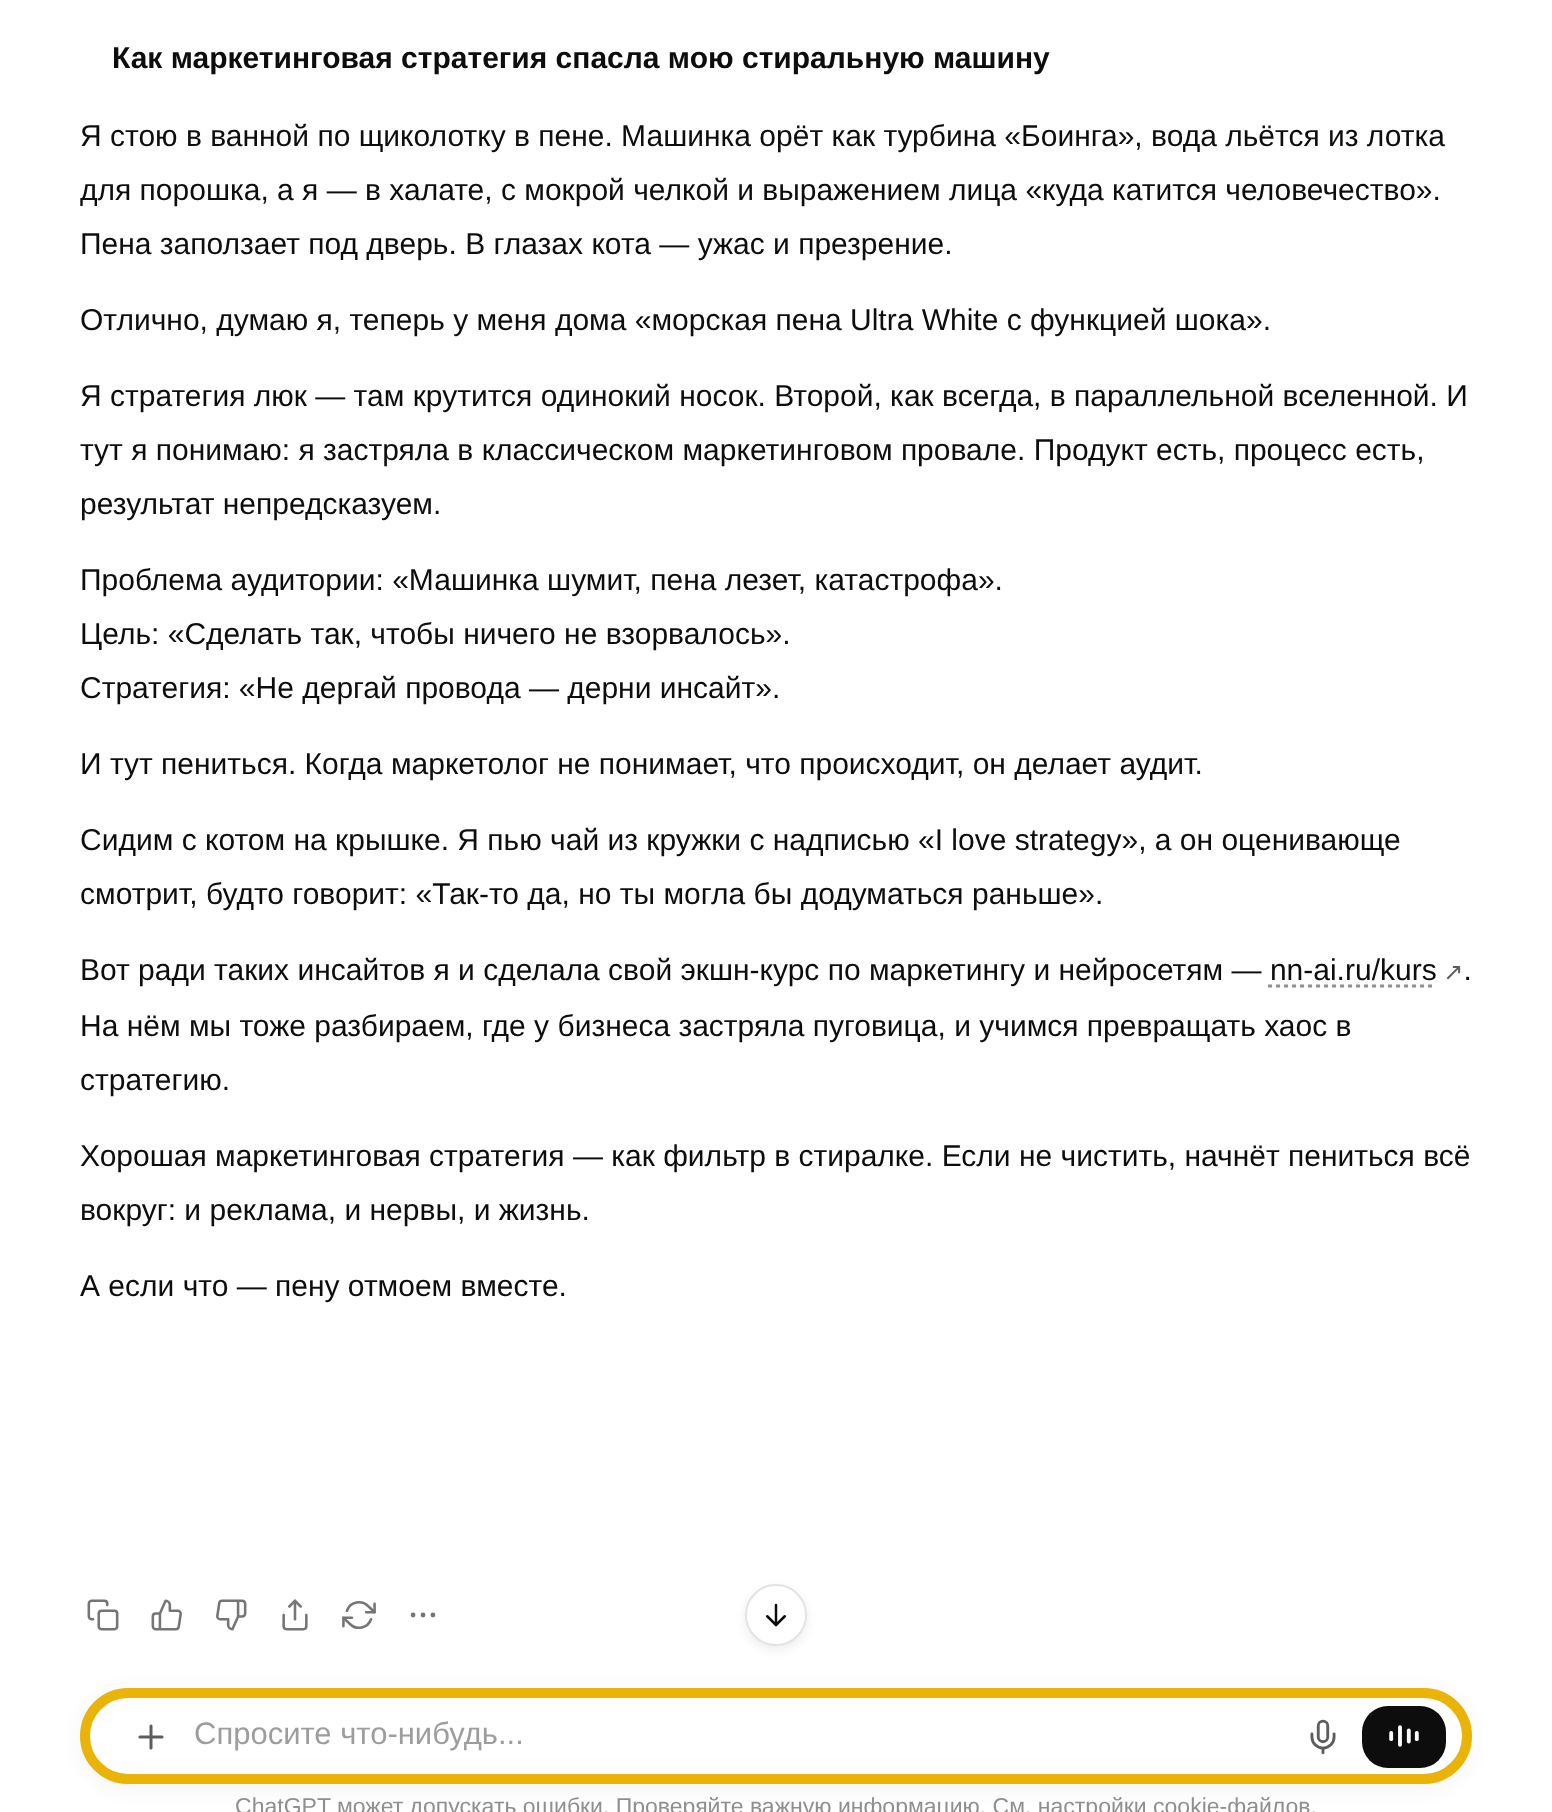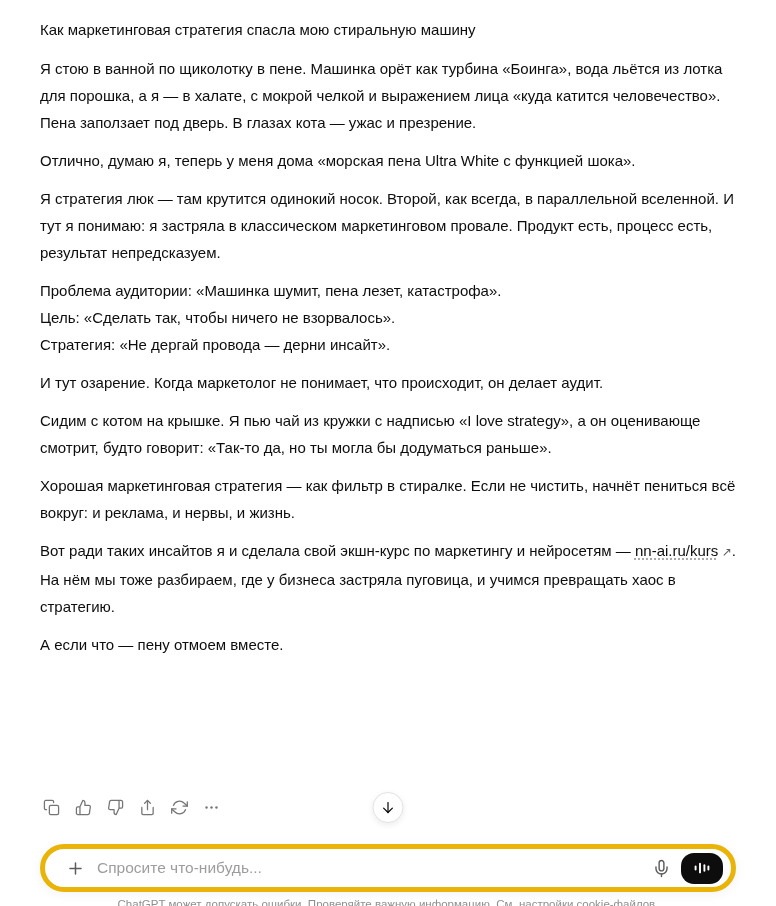--- a/index.html
+++ b/index.html
@@ -5,21 +5,21 @@
   * { margin:0; padding:0; box-sizing:border-box; }
   html,body { width:776px; height:906px; }
   body {
     background:#ffffff;
     font-family:"Liberation Sans", sans-serif;
     color:#0d0d0d;
     position:relative;
     overflow:hidden;
   }
   .content { padding:10px 40px 0 40px; }
-  .msg-title { font-size:15px; font-weight:400; line-height:27px; margin:6px 0 12px; }
+  .msg-title { font-size:15px; font-weight:700; line-height:27px; margin:6px 16px 12px; }
   .para { font-size:15px; line-height:27px; margin:0 0 11px; }
   .para .bold { font-weight:400; }
   .para .link {
     color:#0d0d0d;
     text-decoration:underline;
     text-decoration-style:dotted;
     text-decoration-color:#8f8f8f;
     text-underline-offset:3px;
     cursor:pointer;
   }
@@ -75,24 +75,24 @@
 </head>
 <body>
 
 <div class="content">
   <div class="msg-title">Как маркетинговая стратегия спасла мою стиральную машину</div>
   <div>
       <p class="para"><span>Я стою в ванной по щиколотку в пене. Машинка орёт как турбина «Боинга», вода льётся из лотка для порошка, а я — в халате, с мокрой челкой и выражением лица «куда катится человечество». Пена заползает под дверь. В глазах кота — ужас и презрение.</span></p>
       <p class="para"><span class="bold">Отлично</span><span>, думаю я, теперь у меня дома «морская пена Ultra White с функцией шока».</span></p>
       <p class="para"><span>Я стратегия люк — там крутится </span><span class="bold">одинокий носок.</span><span> Второй, как всегда, в параллельной вселенной. И тут я понимаю: я застряла в </span><span class="bold">классическом маркетинговом провале</span><span>. Продукт есть, процесс есть, результат непредсказуем.</span></p>
       <p class="para"><span class="bold">Проблема аудитории:</span><span> «Машинка шумит, пена лезет, катастрофа».</span><br><span class="bold">Цель:</span><span> «Сделать так, чтобы ничего не взорвалось».</span><br><span class="bold">Стратегия:</span><span> «Не дергай провода — дерни инсайт».</span></p>
-      <p class="para"><span>И тут </span><span class="bold">озарение</span><span>. Когда маркетолог не понимает, что происходит, он делает </span><span class="bold">аудит</span><span>.</span></p>
+      <p class="para"><span>И тут </span><span class="bold">пениться</span><span>. Когда маркетолог не понимает, что происходит, он делает </span><span class="bold">аудит</span><span>.</span></p>
       <p class="para"><span>Сидим с котом на крышке. Я пью чай из кружки с надписью «</span><span class="bold">I love strategy</span><span>», а он оценивающе смотрит, будто говорит: «Так-то да, но ты могла бы додуматься раньше».</span></p>
+      <p class="para"><span>Вот ради таких инсайтов я и сделала свой </span><span class="bold">экшн-курс по маркетингу и нейросетям</span><span> — </span><a class="link">nn-ai.ru/kurs</a><span class="ext">&nbsp;↗</span><span>. На нём мы тоже разбираем, где у бизнеса застряла пуговица, и учимся превращать хаос в стратегию.</span></p>
       <p class="para"><span class="bold">Хорошая маркетинговая стратегия — как фильтр в стиралке.</span><span> Если не чистить, начнёт пениться всё вокруг: и реклама, и нервы, и жизнь.</span></p>
-      <p class="para"><span>Вот ради таких инсайтов я и сделала свой </span><span class="bold">экшн-курс по маркетингу и нейросетям</span><span> — </span><a class="link">nn-ai.ru/kurs</a><span class="ext">&nbsp;↗</span><span>. На нём мы тоже разбираем, где у бизнеса застряла пуговица, и учимся превращать хаос в стратегию.</span></p>
       <p class="para"><span>А если что </span><span class="bold">— пену отмоем вместе.</span></p>
     </div>
 </div>
 
 <div class="bottom-mask"></div>
 
 <div class="action-bar">
   <button class="icon-btn">
     <span style="display:flex">
       <svg viewBox="0 0 24 24" fill="none" stroke="currentColor" stroke-width="1.8" stroke-linecap="round" stroke-linejoin="round" width="17" height="17">

